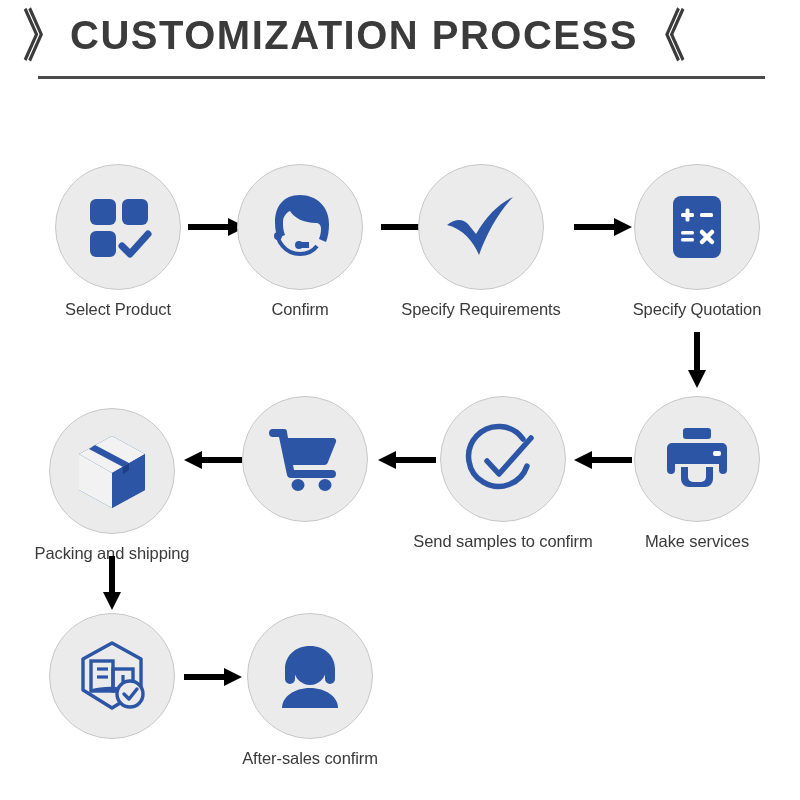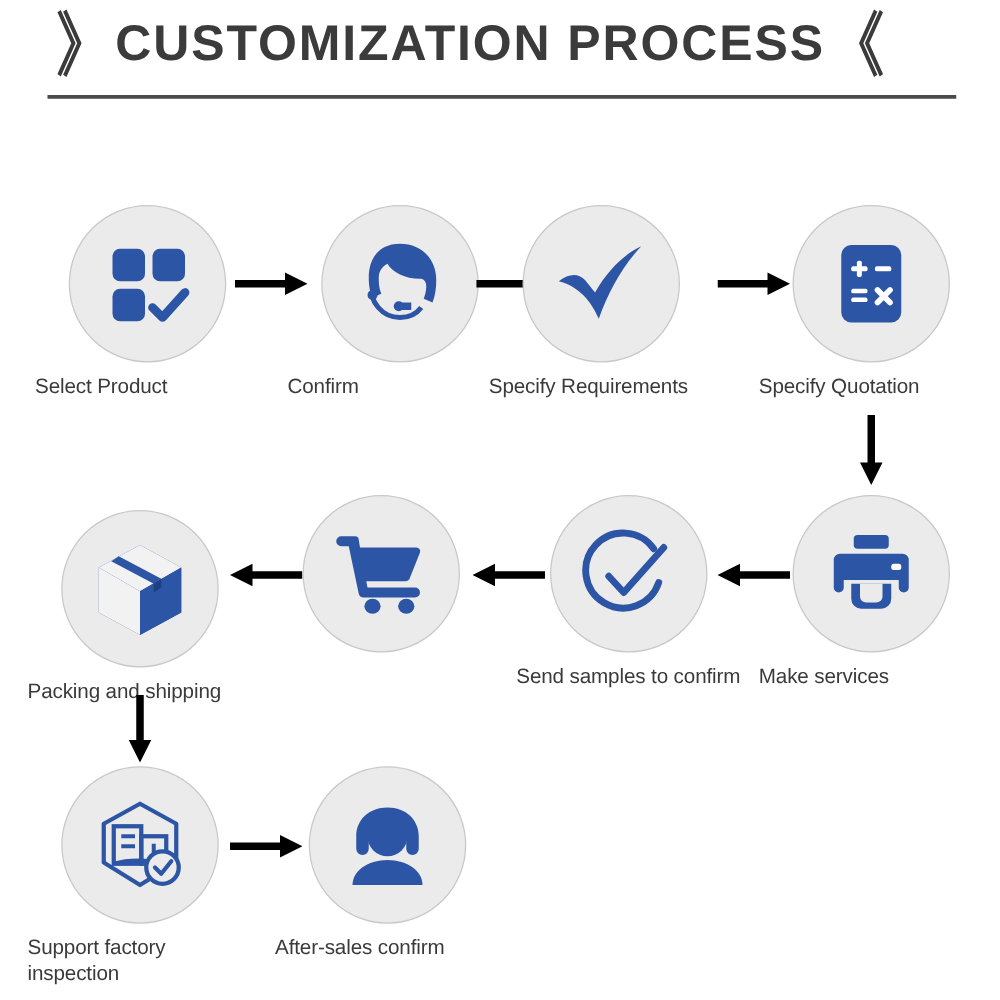--- a/index.html
+++ b/index.html
@@ -22,21 +22,21 @@
     left: 0;
     top: 0;
     width: 800px;
     height: 95px;
   }
   .title-row {
     position: absolute;
     left: 0;
     top: 12px;
     width: 708px;
-    text-align: right;
+    text-align: center;
     white-space: nowrap;
   }
   .title-text {
     display: inline-block;
     font-family: "Liberation Sans", sans-serif;
     font-size: 40px;
     font-weight: bold;
     letter-spacing: 1.5px;
     color: #3b3b3b;
     vertical-align: middle;
@@ -60,20 +60,21 @@
     width: 727px;
     height: 3px;
     background: #4a4a4a;
   }
 
   
   .node {
     position: absolute;
     width: 180px;
     margin-left: -90px; 
+    text-align: center;
   }
   .circle {
     width: 126px;
     height: 126px;
     margin: 0 auto;
     border-radius: 50%;
     background: #ebebeb;
     border: 1px solid #c8c8c8;
     box-sizing: border-box;
     display: flex;
@@ -121,21 +122,21 @@
   </div>
   <div class="node-label">Select Product</div>
 </div>
 
 <div class="arrow-h" style="left:188px; top:216px; width:58px;">
   <svg width="58" height="22" viewBox="0 0 58 22">
       <path d="M0 8 h40 v-6 l18 9 -18 9 v-6 H0 z" fill="#000"></path>
     </svg>
 </div>
 
-<div class="node" style="left:320px; top:164px;">
+<div class="node" style="left:300px; top:164px;">
   <div class="circle">
     <span>
       <svg width="78" height="78" viewBox="0 0 78 78">
         <path d="M39 7 C22 7 14 19 14 34 c0 7 1 12 3 16 l7-3 c-2-5-2-9-2-13 0-5 3-9 7-11 4 7 14 12 26 12 3 0 5 2 5 6 0 4-1 7-2 10l7 3 c2-5 3-11 3-18 C68 19 56 7 39 7 z" fill="#2d55a5"></path>
         <path d="M17 50 c0 0 5 16 22 16 8 0 14-4 17-8" fill="none" stroke="#2d55a5" stroke-width="4"></path>
         <path d="M21 48 a4 4 0 0 1 -8 0 a4 4 0 0 1 8 0 z" fill="#2d55a5"></path>
         <path d="M48 60 h-9 a3 3 0 0 1 0-6 h9 z" fill="#2d55a5"></path>
         <circle cx="38" cy="57" r="4" fill="#2d55a5"></circle>
       </svg>
     </span>
@@ -282,24 +283,20 @@
         <line x1="23" y1="31" x2="34" y2="31" stroke="#2d55a5" stroke-width="3.2"></line>
         <line x1="23" y1="39" x2="34" y2="39" stroke="#2d55a5" stroke-width="3.2"></line>
         <rect x="39" y="31" width="20" height="22" fill="none" stroke="#2d55a5" stroke-width="3.4"></rect>
         <line x1="49" y1="37" x2="49" y2="47" stroke="#2d55a5" stroke-width="3.2"></line>
         <path d="M17 53 C30 49 47 50 59 53" fill="none" stroke="#2d55a5" stroke-width="3.2"></path>
         <circle cx="56" cy="56" r="13" fill="#ebebeb" stroke="#2d55a5" stroke-width="3.4"></circle>
         <path d="M50 56 L55 61 L63 51" fill="none" stroke="#2d55a5" stroke-width="3.4" stroke-linecap="round" stroke-linejoin="round"></path>
       </svg>
     </span>
   </div>
-  <div class="node-label">
-    <span>Support factory</span><br>
-    <span>inspection</span>
-  </div>
 </div>
 
 <div class="arrow-h" style="left:184px; top:666px; width:58px;">
   <svg width="58" height="22" viewBox="0 0 58 22">
       <path d="M0 8 h40 v-6 l18 9 -18 9 v-6 H0 z" fill="#000"></path>
     </svg>
 </div>
 
 <div class="node" style="left:310px; top:613px;">
   <div class="circle">

